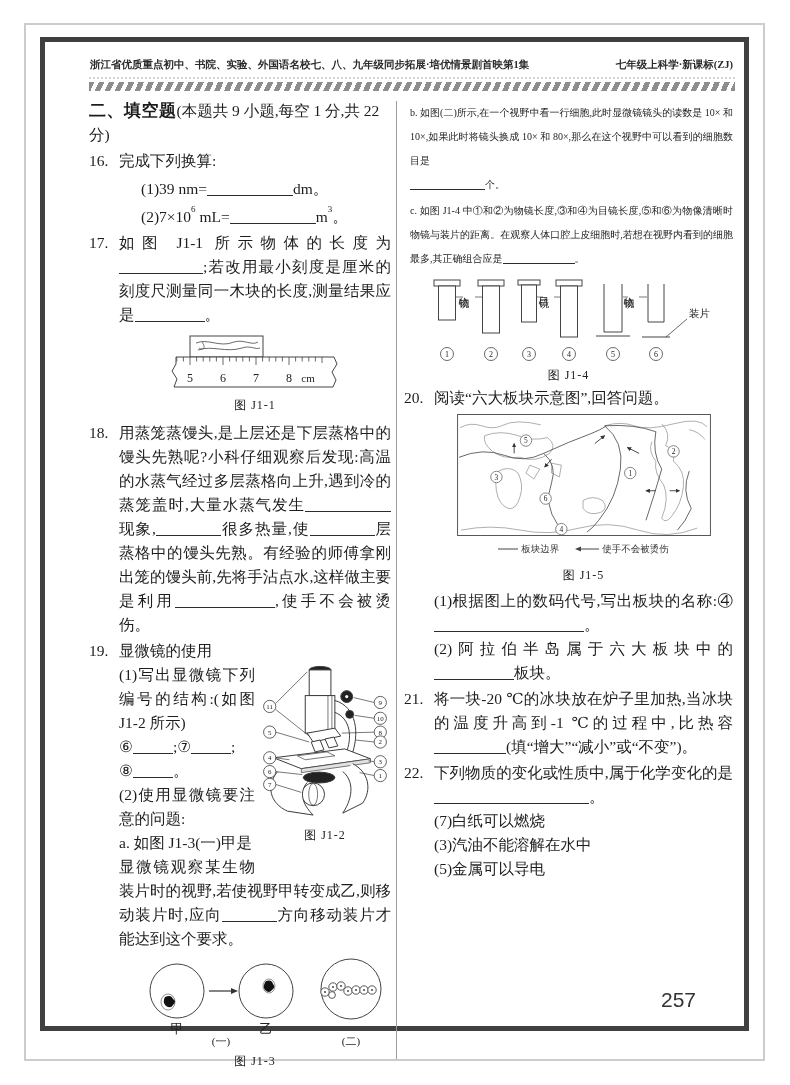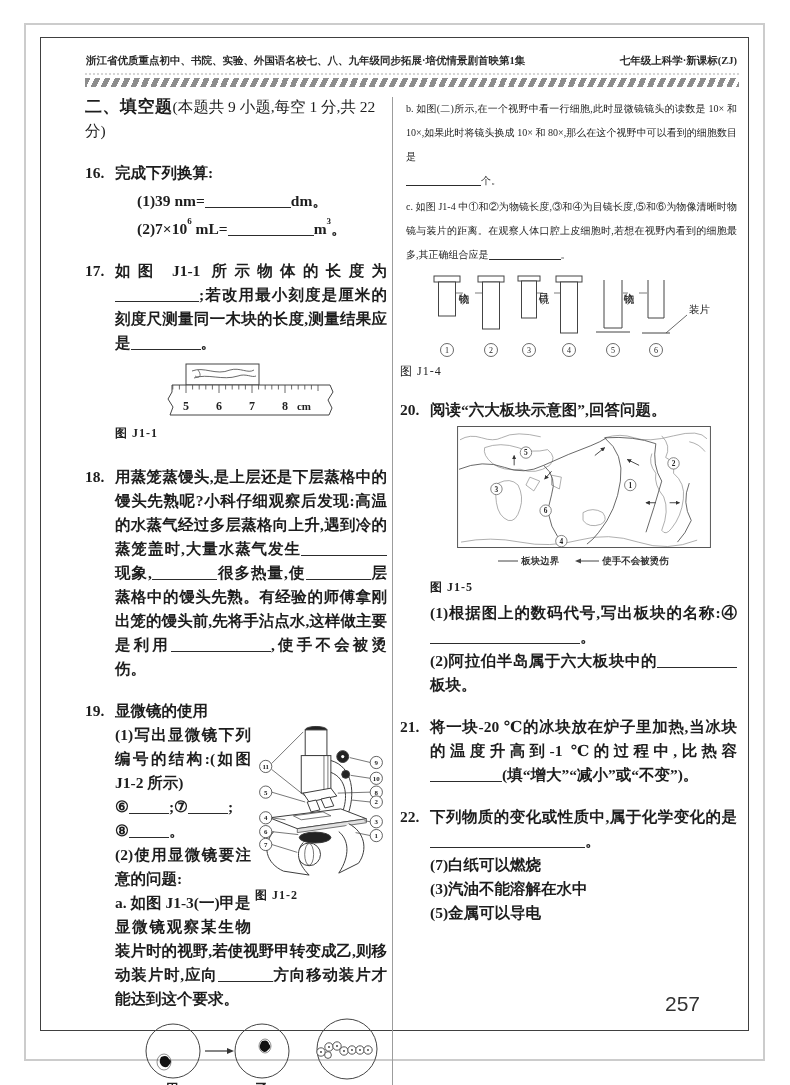--- a/index.html
+++ b/index.html
@@ -8,49 +8,49 @@
     width:790px; height:1085px; position:relative; overflow:hidden;
     font-family:"Liberation Serif","DejaVu Serif",serif;
     color:#1d1d1d;
   }
   .outer-frame {
     position:absolute; left:24px; top:23px; width:741px; height:1038px;
     border:2px solid #cccccc;
   }
   .sheet {
     position:absolute; left:40px; top:37px; width:709px; height:994px;
-    border:1px solid #404040; background:#fff;
+    border:5px solid #404040; background:#fff;
     padding:16px 9px 0 44px;
   }
   .hdr { display:flex; justify-content:space-between; align-items:flex-end;
     font-size:10.5px; font-weight:bold; color:#2a2a2a; padding:0 2px 5px 1px; }
   .rule-dots { border-top:2px dotted #d4d4d4; margin-bottom:3px; }
   .rule-hatch { height:9px;
     background:repeating-linear-gradient(115deg,#8d8d8d 0 5px,#ffffff 5px 9px); }
   .cols { display:flex; margin-top:8px; }
   .col-l { width:302px; flex:none; }
   .divider { width:1px; background:#9c9c9c; margin:2px 7px 14px 5px; }
   .col-r { flex:1; min-width:0; padding-right:2px; }
 
   .sec-title { font-size:15.5px; line-height:24px; }
   .sec-title b { font-size:17px; letter-spacing:0.5px; }
 
-  .q { display:flex; margin-top:18px; font-size:15.5px; line-height:24px;font-weight:bold; }
+  .q { display:flex; margin-top:2px; font-size:15.5px; line-height:24px; }
   .qn { width:30px; flex:none; }
   .qb { flex:1; min-width:0; }
   .qb p { text-align:justify; text-justify:inter-ideograph; }
   .sub { padding-left:22px; margin-top:4px; }
   .subletter { padding-left:6px; font-size:10px; line-height:24px;
     text-align:justify; text-justify:inter-ideograph; margin-top:2px; }
 
   .blank { display:inline-block; height:15px; border-bottom:1px solid #2c2c2c;
     vertical-align:-2px; }
   sup { font-size:9px; position:relative; top:-0.45em; line-height:0; }
 
-  figure { text-align:left; }
+  figure { text-align:center; }
   figcaption { font-size:12px; color:#222; margin-top:2px; letter-spacing:1px; }
   .fig-ruler { margin:6px 0 2px 0; }
   .fig-scope { float:right; width:132px; margin:0 0 14px 4px; }
   .fig-view { clear:both; margin-top:4px; }
   .fig-lens { margin:4px 0 2px 0; }
   .fig-map { margin:4px 0 2px 0; }
   .legend { display:flex; justify-content:center; gap:16px; align-items:center;
     font-size:9.5px; color:#333; margin-top:1px; }
   .legend-item { display:flex; align-items:center; gap:3px; }
   .clearfix::after{ content:""; display:block; clear:both; }

